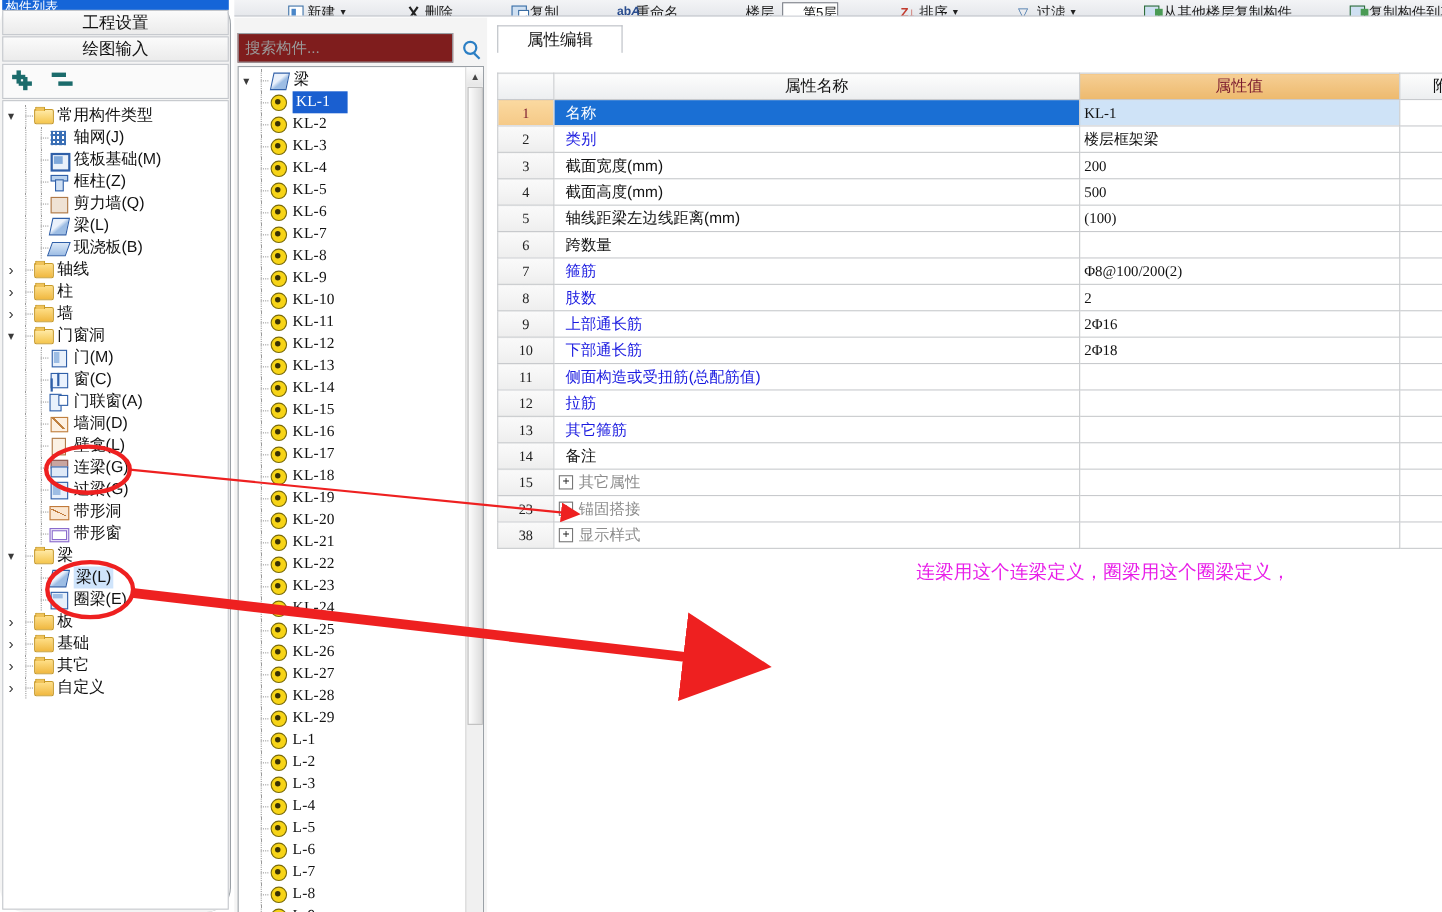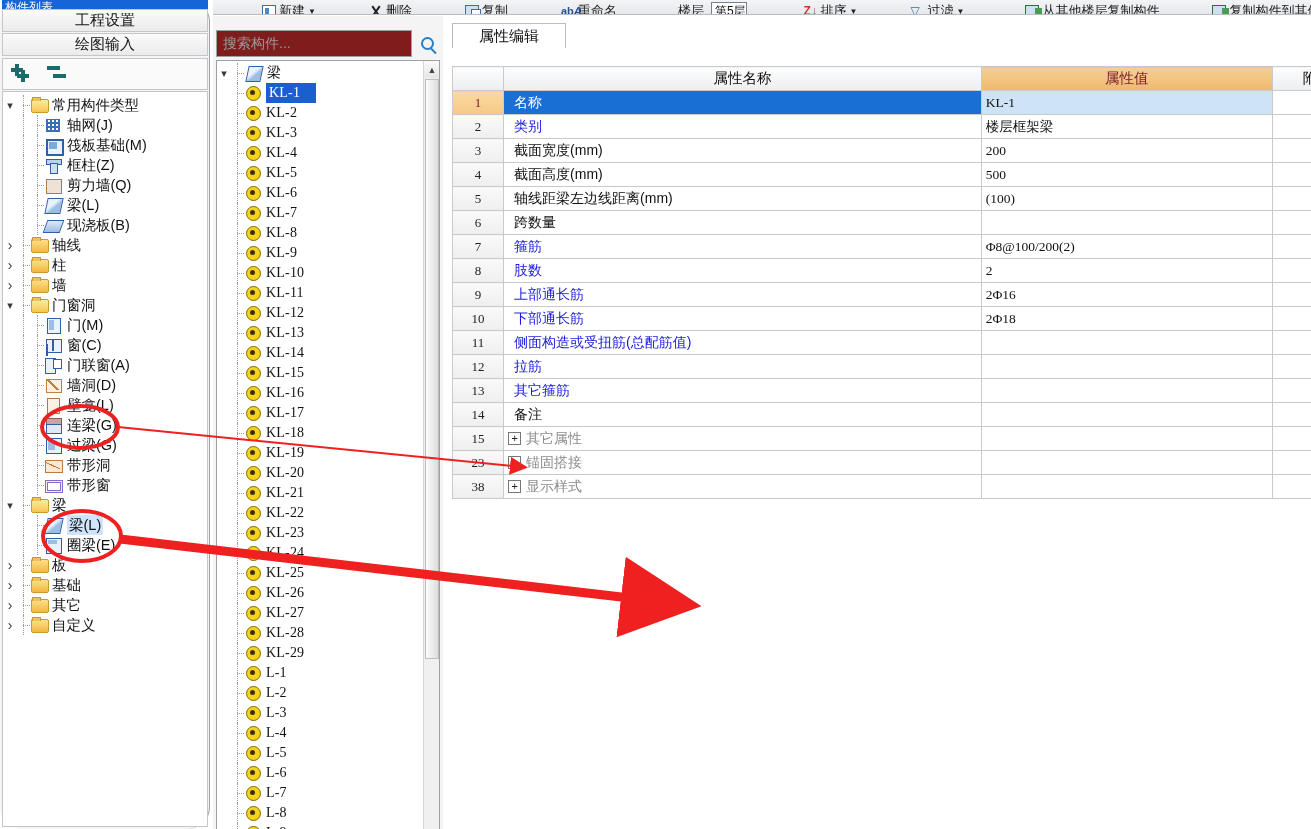--- a/index.html
+++ b/index.html
@@ -37,21 +37,21 @@
   .tb-ico.rename { color:#2a4d8f; font-size:11px; font-weight:bold; line-height:13px; }
   .tb-ico.sortZ { color:#c23b2e; font-weight:bold; font-size:12px; line-height:13px;}
   .tb-ico.filter { color:#3b6ea5; font-size:12px; line-height:13px;}
   .tb-ico.copylayer { background:#cfe0f2; border:1px solid #2f6d3a; }
   .tb-ico.copylayer:after{content:"";position:absolute;right:-4px;top:2px;width:7px;height:9px;background:#4a9b55;}
   .tb-sep { width:1px; height:16px; background:#c4c7cd; margin:0 4px; position:relative; top:6px; }
   .tb-caret { font-size:8px; color:#222; }
   .tb-combo {
     display:inline-block; width:86px; height:18px; background:#fff;
     border:1px solid #7a7e87; position:relative; top:6px; margin-left:3px;
-    font-size:12px; line-height:16px; padding-left:3px; color:#111;
+    font-size:12px; line-height:16px; padding-left:18px; color:#111;
   }
   .tb-combo .cb-arrow{position:absolute;right:3px;top:5px;font-size:8px;color:#333;}
   .tb-tri-up{ color:#9aa0a8; font-size:10px; }
   .tb-tri-dn{ color:#2e6fc4; font-size:10px; }
 
   
   .sidebar {
     position:absolute; left:0; top:0; width:210px; height:829px;
     background:#f4f4f4; border-right:1px solid #9aa0a6;border-radius:22px;
   }
@@ -899,15 +899,16 @@
           <path d="M0,0 L9,4.5 L0,9 z" fill="#ee2020"></path>
         </marker>
       </defs>
       <ellipse cx="80" cy="427" rx="38" ry="21" fill="none" stroke="#ee2020" stroke-width="4"></ellipse>
       <ellipse cx="82" cy="536" rx="39" ry="25" fill="none" stroke="#ee2020" stroke-width="4"></ellipse>
       <line x1="118" y1="427" x2="512" y2="466" stroke="#ee2020" stroke-width="2" marker-end="url(#ah)"></line>
       <line x1="120" y1="539" x2="630" y2="598" stroke="#ee2020" stroke-width="9" marker-end="url(#ah)"></line>
     </svg>
 
   <div class="anno-text">
+    <div>连梁用这个连梁定义，圈梁用这个圈梁定义，</div>
   </div>
 
 </div>
 
 </body></html>

